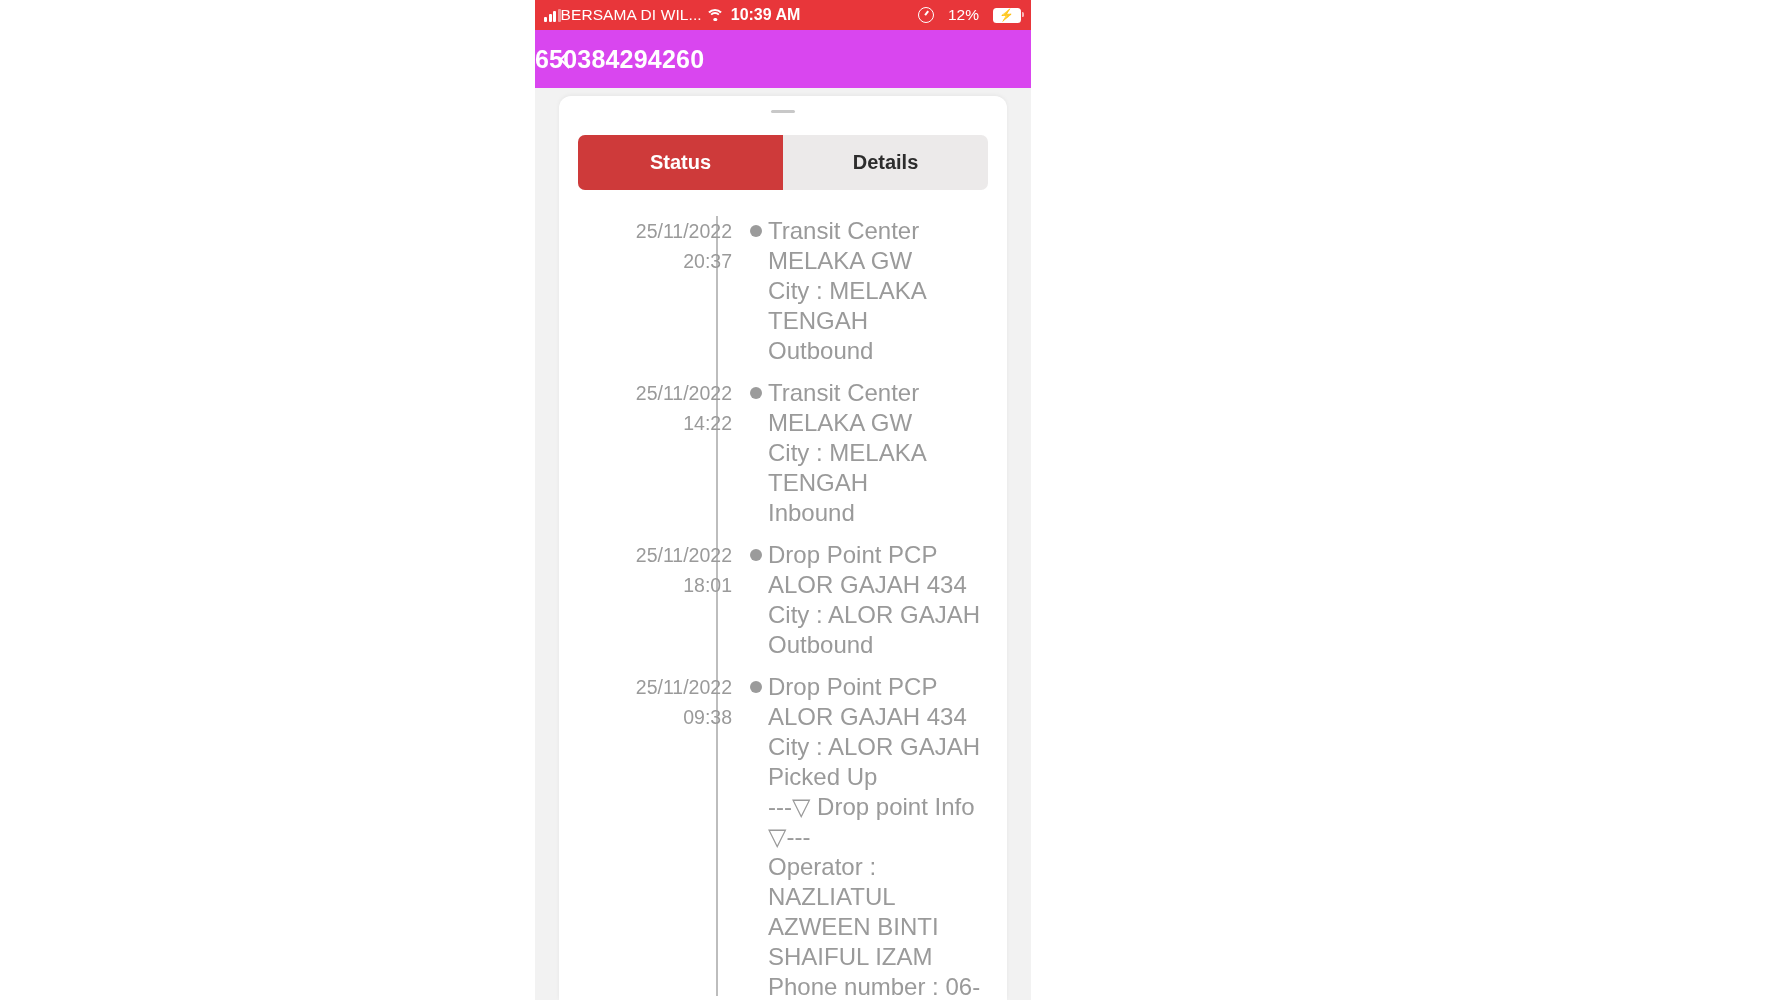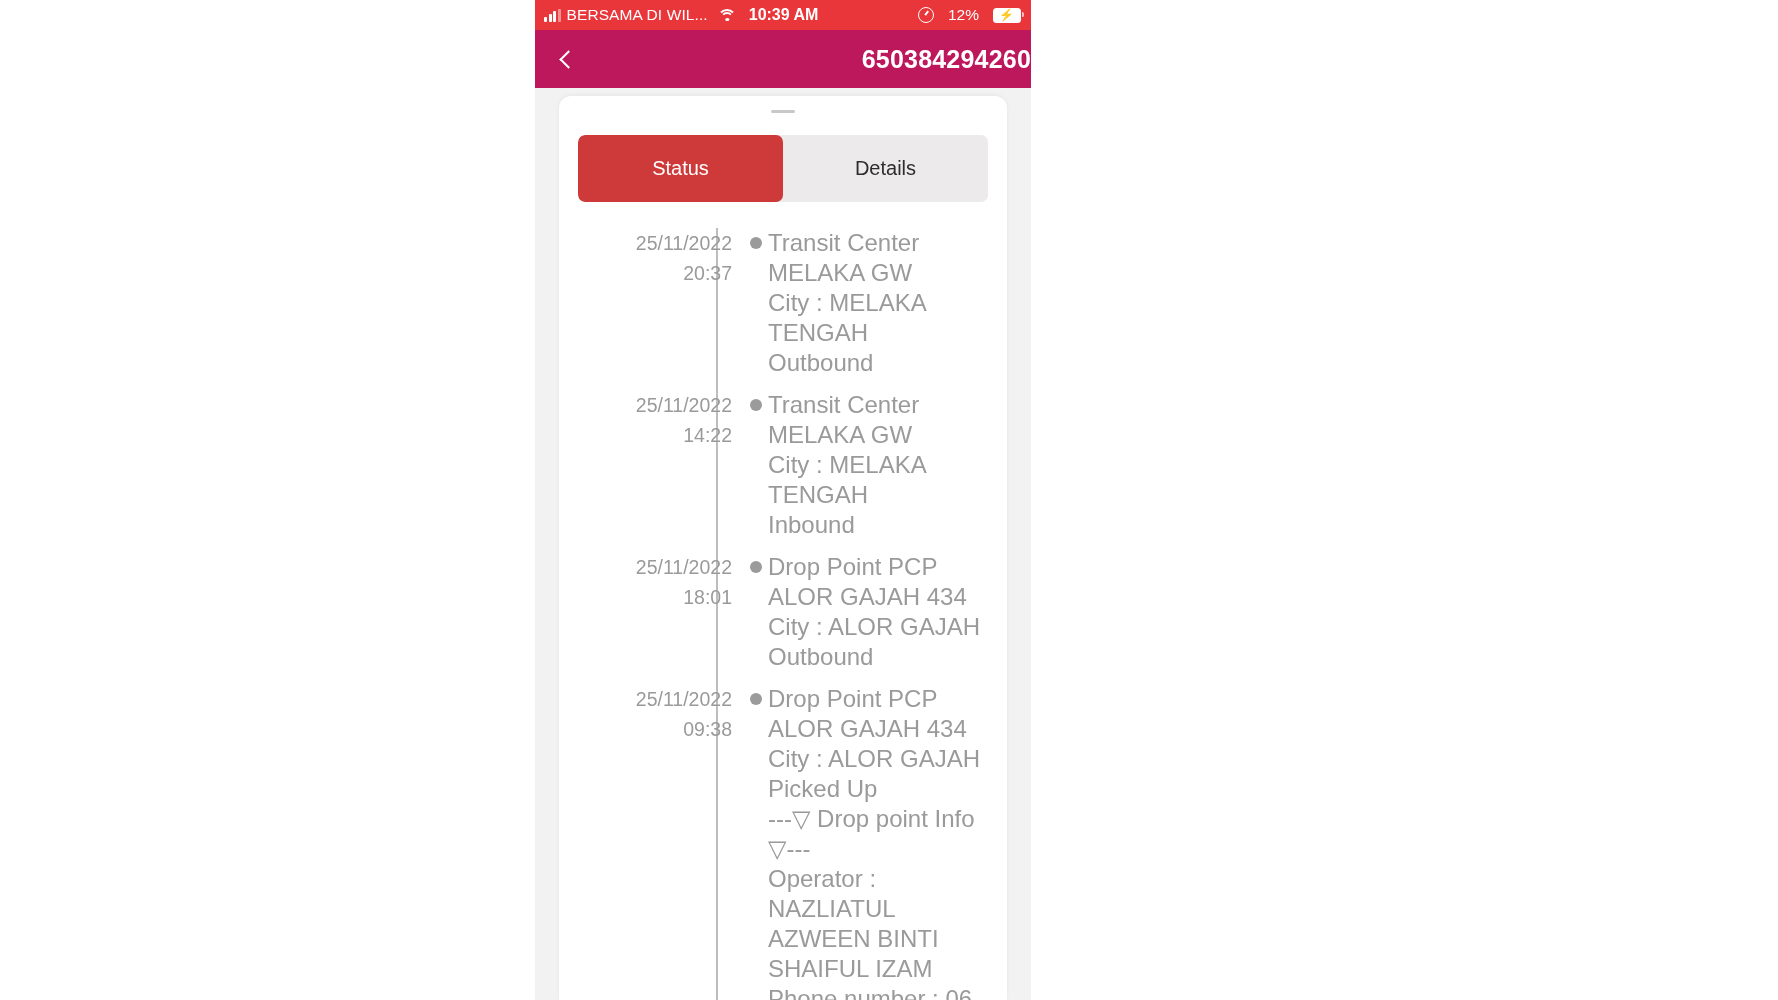--- a/index.html
+++ b/index.html
@@ -37,21 +37,20 @@
     background: #e8363a;
     color: #ffffff;
     display: flex;
     align-items: center;
     font-size: 17px;
     font-weight: 600;
   }
   .sb-left {
     display: flex;
     align-items: center;
-    gap: 6px;
     margin-left: 9px;
   }
   .signal {
     display: inline-flex;
     align-items: flex-end;
     gap: 1.5px;
     height: 13px;
   }
   .signal i {
     display: block;
@@ -130,24 +129,24 @@
     transform: translate(-50%,-50%);
     color: #000;
     font-size: 12px;
     line-height: 1;
   }
 
   
   .navbar {
     position: relative;
     height: 58px;
-    background: #be185d;
+    background: #d946ef;
     display: flex;
     align-items: center;
-    justify-content: flex-end;
+    justify-content: flex-start;
   }
   .nav-back {
     position: absolute;
     left: 14px;
     top: 50%;
     transform: translateY(-50%);
     width: 34px; height: 34px;
     display: flex; align-items: center; justify-content: center;
     cursor: pointer;
   }
@@ -189,27 +188,26 @@
   .tabs {
     margin: 22px 19px 0;
     display: flex;
     border-radius: 7px;
     overflow: hidden;
     background: #eceaea;
   }
   .tab {
     flex: 1;
     text-align: center;
-    padding: 22px 0;
+    padding: 16px 0;
     font-size: 20px;
-    font-weight: 400;
+    font-weight: 700;
     color: #2d2d2d;
     cursor: pointer;
     user-select: none;
-    border-radius: 7px;
   }
   .tab.active {
     background: #ce3a3a;
     color: #ffffff;
   }
 
   
   .timeline {
     position: relative;
     margin-top: 14px;

